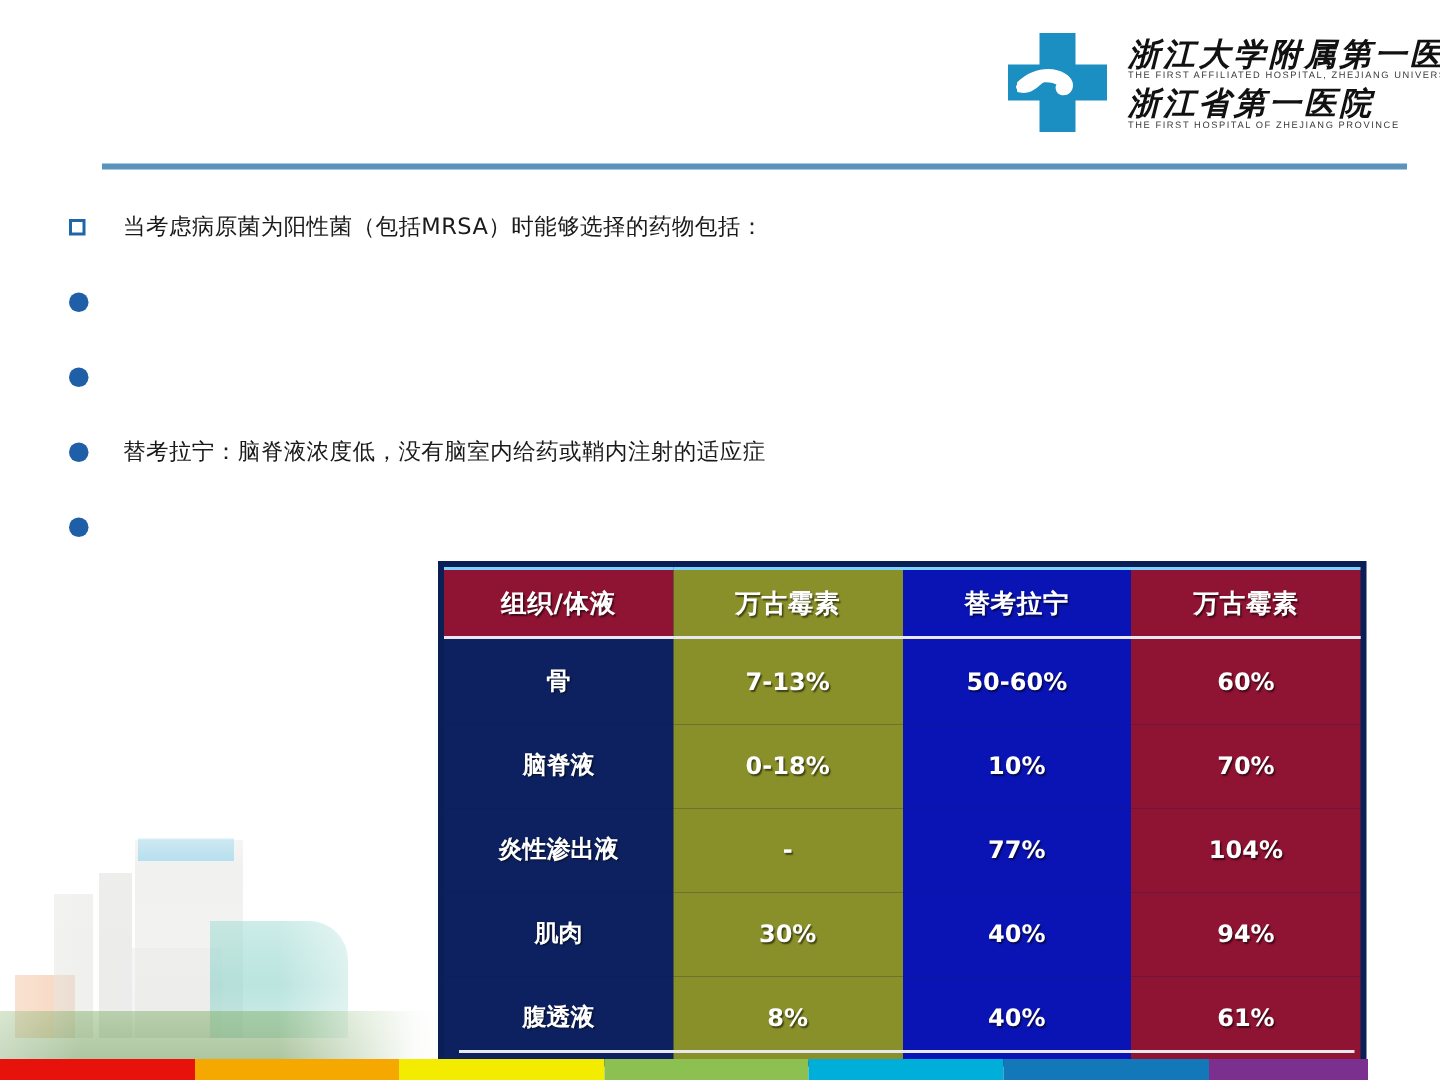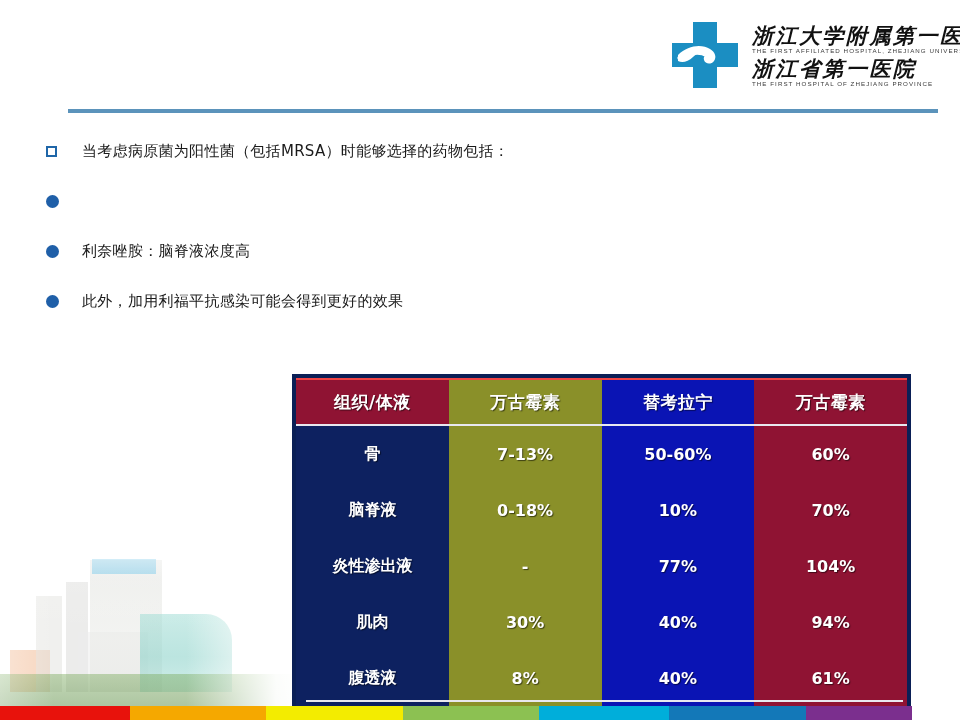--- a/index.html
+++ b/index.html
@@ -200,21 +200,21 @@
     vertical-align: middle;
     font-family: "DejaVu Sans", "Liberation Sans", sans-serif;
     font-weight: bold;
     color: #ffffff;
     text-shadow: 1px 1px 1px rgba(0,0,0,0.55);
   }
   table.dt th {
     height: 44px;
     font-size: 17px;
     letter-spacing: 0.5px;
-    border-top: 2px solid #ef4444;
+    border-top: 2px solid #7dd3fc;
     border-bottom: 2px solid #e8e8ef;
   }
   table.dt td {
     height: 38px;
     font-size: 16px;
   }
   td.c0, th.c0 { text-align: left; padding-left: 14px; }
   .col0-head { background: #8f1333; }
   .col1-head { background: #8a9029; }
   .col2-head { background: #0a14b4; }
@@ -282,29 +282,33 @@
     <div class="bullet-row">
       <span class="bullet-marker">
           <span class="dot-bullet"></span>
         </span>
     </div>
 
     <div class="bullet-row">
       <span class="bullet-marker">
           <span class="dot-bullet"></span>
         </span>
-      <span class="bullet-text">利奈唑胺：脑脊液浓度高</span>
-    </div>
-
+    </div>
 
     <div class="bullet-row">
       <span class="bullet-marker">
           <span class="dot-bullet"></span>
         </span>
-      <span class="bullet-text">此外，加用利福平抗感染可能会得到更好的效果</span>
+      <span class="bullet-text">替考拉宁：脑脊液浓度低，没有脑室内给药或鞘内注射的适应症</span>
+    </div>
+
+    <div class="bullet-row">
+      <span class="bullet-marker">
+          <span class="dot-bullet"></span>
+        </span>
     </div>
 
   </div>
 
   <div id="building-photo">
     <div class="sky"></div>
     <div class="bldg" id="bp-orange"></div>
     <div class="bldg" id="bp-left1"></div>
     <div class="bldg" id="bp-left2"></div>
     <div class="bldg" id="bp-podium"></div>

